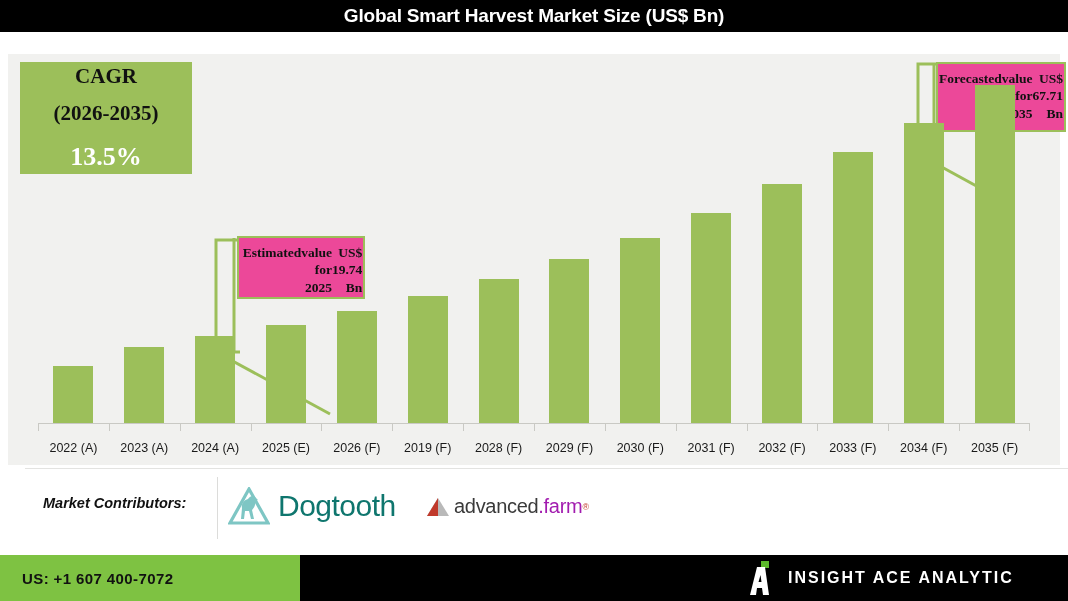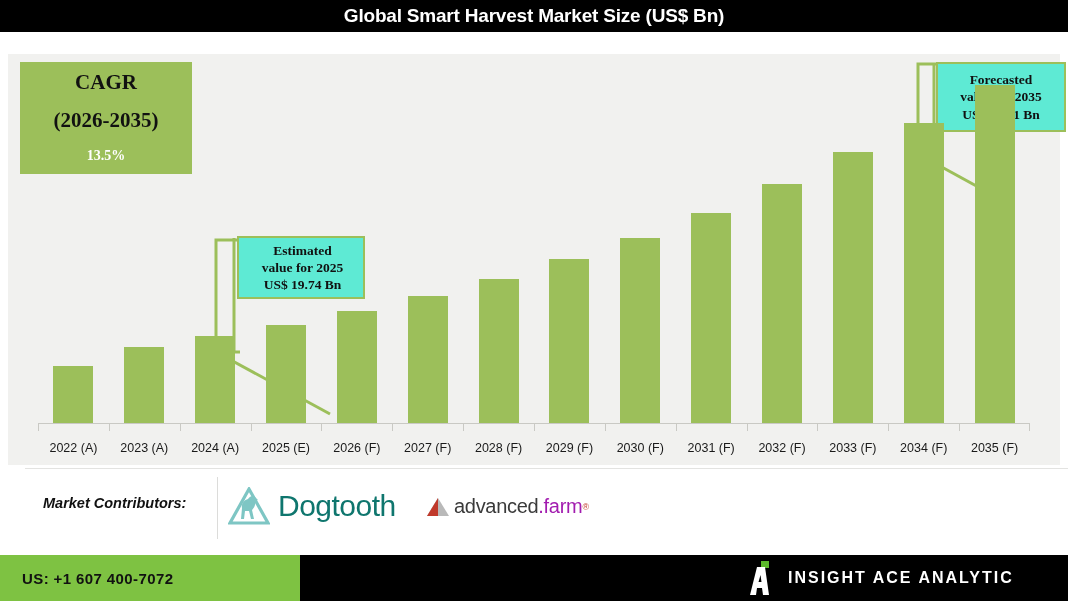--- a/index.html
+++ b/index.html
@@ -37,31 +37,31 @@
     position:absolute; left:12px; top:8px; width:172px; height:112px;
     background:#9cbf5a; display:flex; flex-direction:column;
     align-items:center; justify-content:center; gap:14px;
     font-family:"Liberation Serif", serif;
   }
   .cagrbox .l1, .cagrbox .l2 {
     color:#111111; font-weight:700; font-size:21px; line-height:1.12;
     font-family:"Liberation Serif", serif;
   }
   .cagrbox .l3 {
-    color:#ffffff; font-weight:700; font-size:14px; line-height:1.15;
+    color:#ffffff; font-weight:700; font-size:26px; line-height:1.15;
     font-family:"Liberation Serif", serif; margin-top:2px;
   }
 
   
   .callout {
-    position:absolute; background:#5eead4; border:2px solid #9cbf5a;
+    position:absolute; background:#ec4899; border:2px solid #9cbf5a;
     font-family:"Liberation Serif", serif; color:#111111;
     font-weight:700; font-size:13.5px; line-height:1.28;
-    text-align:center; padding:6px 8px;
-    display:flex; flex-direction:column; justify-content:center;
+    text-align:right; padding:6px 8px;
+    display:flex; justify-content:center;
   }
   .callout-2025 { left:229px; top:182px; width:128px; height:63px;padding-left:11px; }
   .callout-2035 { left:928px; top:8px; width:130px; height:70px; }
 
   .lead { position:absolute; pointer-events:none; }
 
   
   .bars {
     position:absolute; left:0; right:0; bottom:42px; top:10px;
     display:flex; align-items:flex-end; justify-content:space-between;
@@ -236,21 +236,21 @@
           <div class="tick"></div>
           <div class="tick"></div>
           <div class="tick"></div>
         </div>
       <div class="xlabels" id="xlabels">
           <div class="xlabel">2022 (A)</div>
           <div class="xlabel">2023 (A)</div>
           <div class="xlabel">2024 (A)</div>
           <div class="xlabel">2025 (E)</div>
           <div class="xlabel">2026 (F)</div>
-          <div class="xlabel">2027 (F)</div>
+          <div class="xlabel">2019 (F)</div>
           <div class="xlabel">2028 (F)</div>
           <div class="xlabel">2029 (F)</div>
           <div class="xlabel">2030 (F)</div>
           <div class="xlabel">2031 (F)</div>
           <div class="xlabel">2032 (F)</div>
           <div class="xlabel">2033 (F)</div>
           <div class="xlabel">2034 (F)</div>
           <div class="xlabel">2035 (F)</div>
         </div>
     </div>

